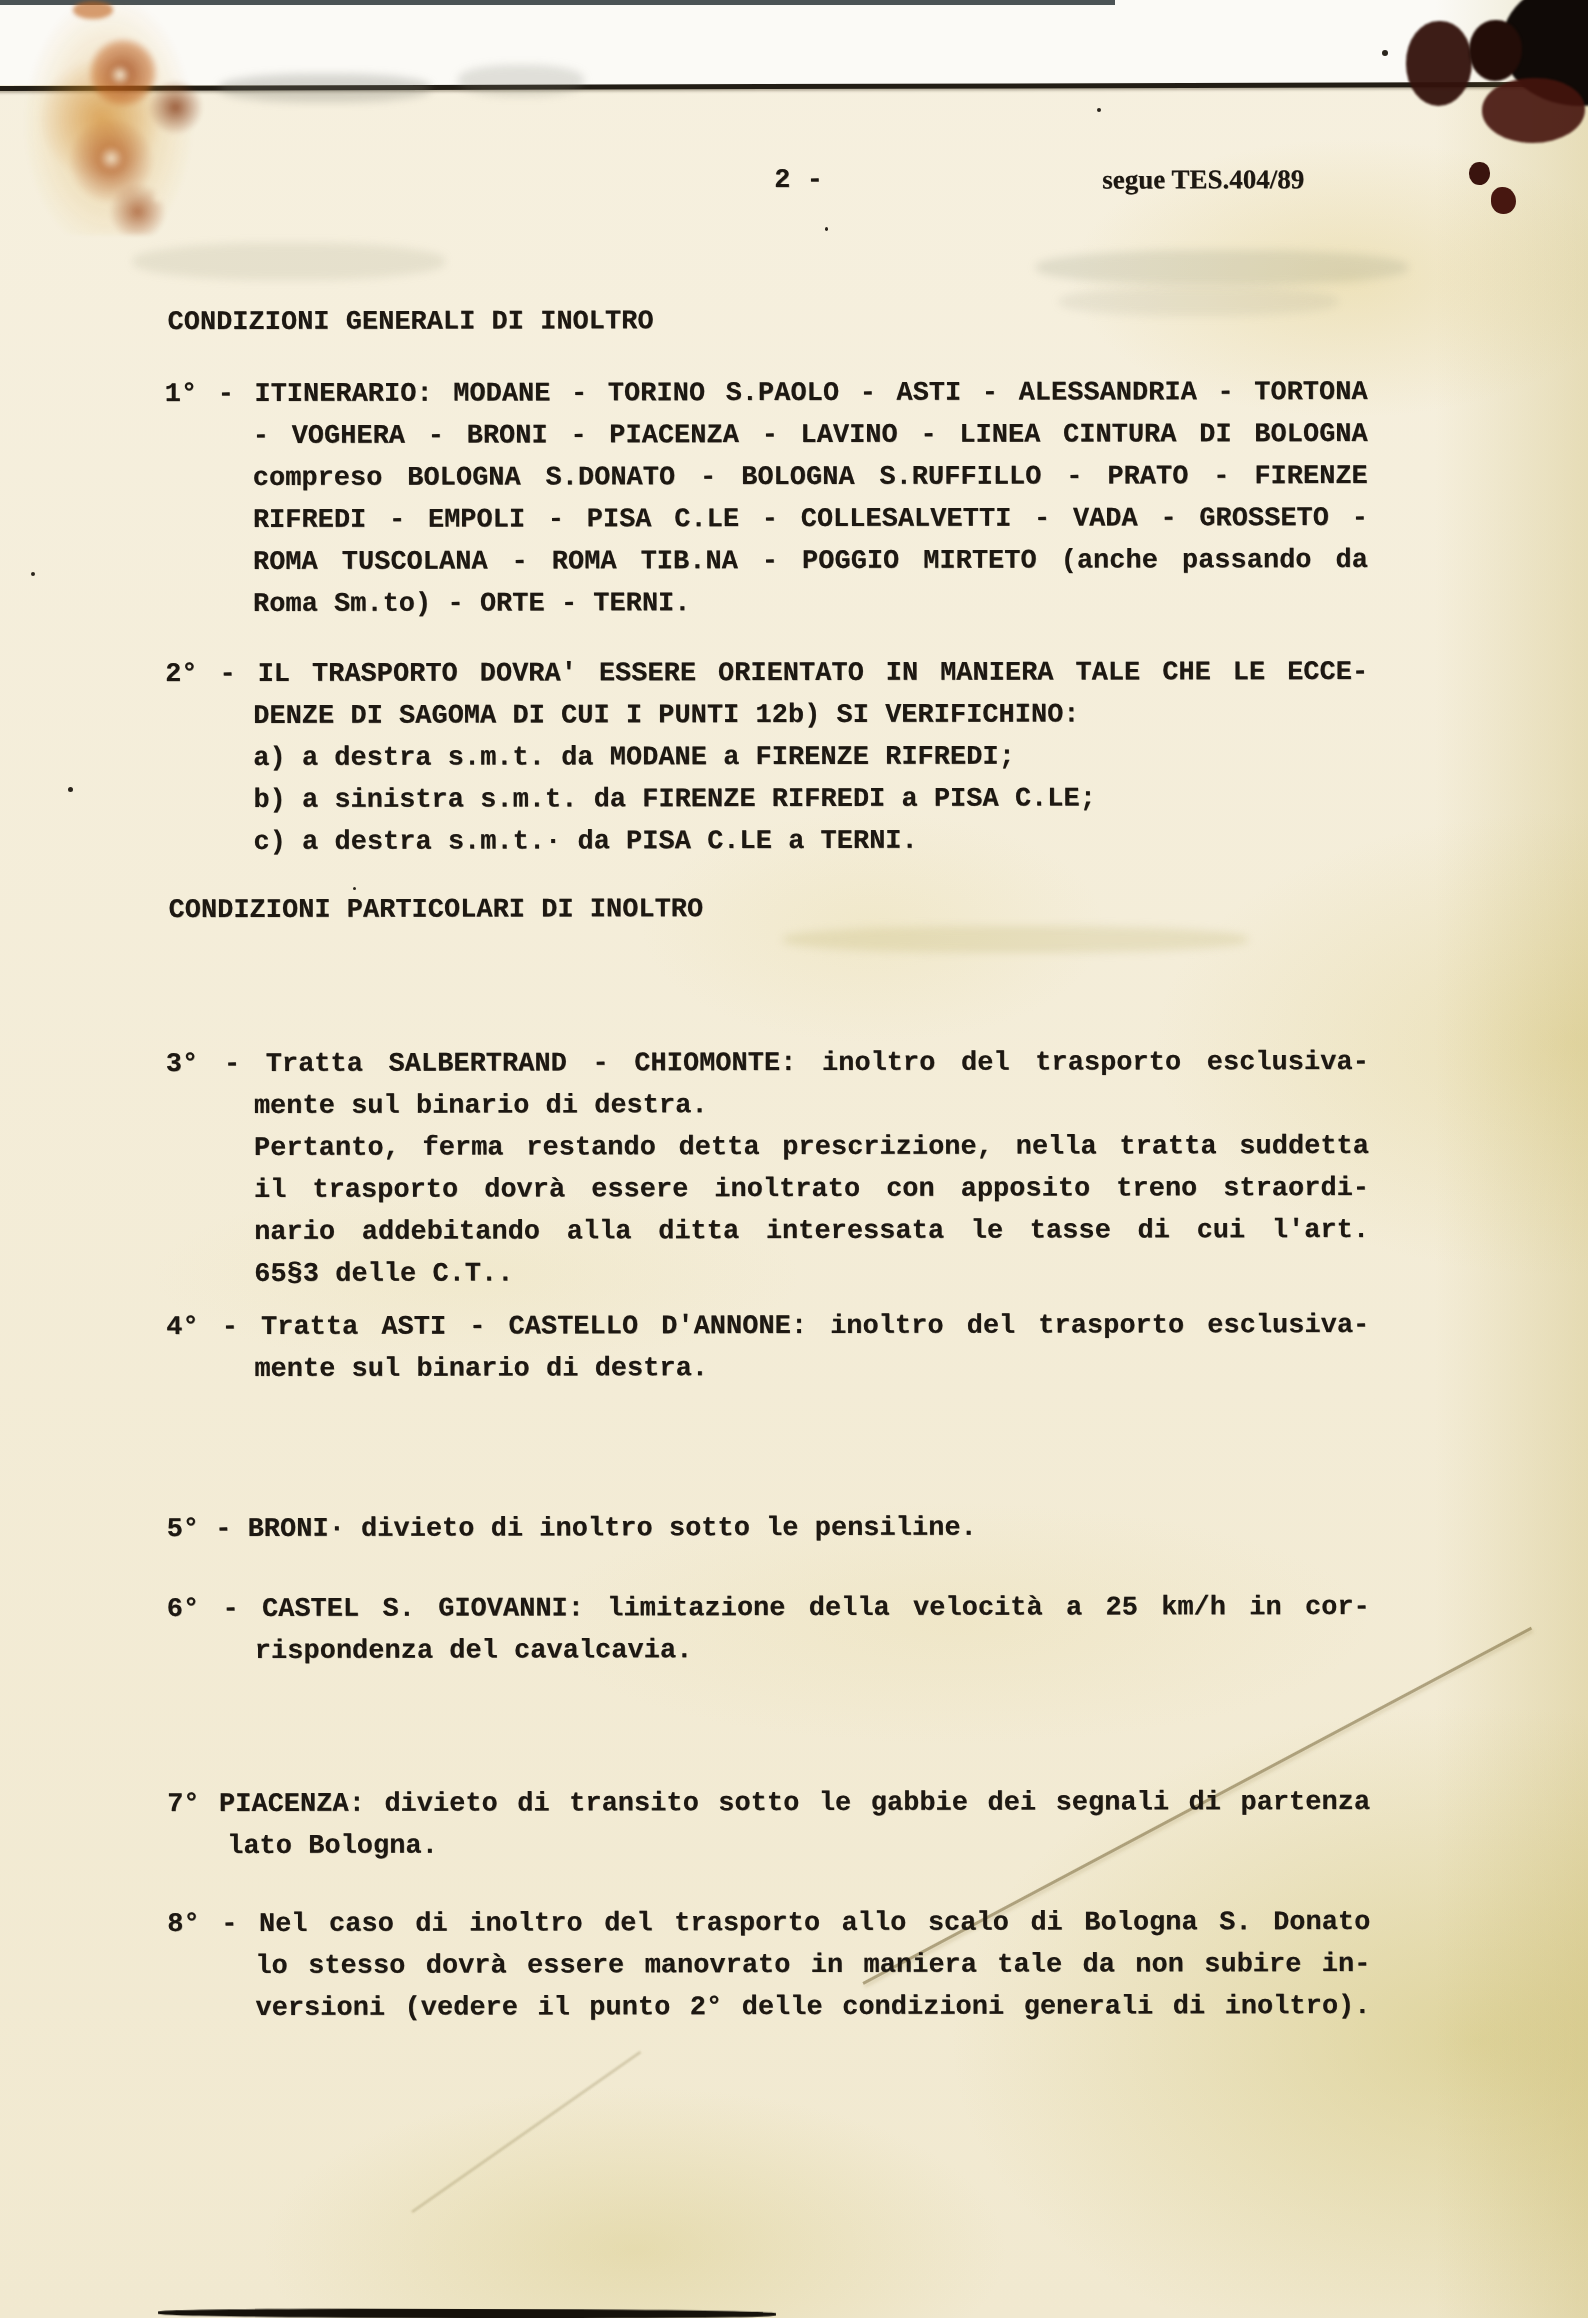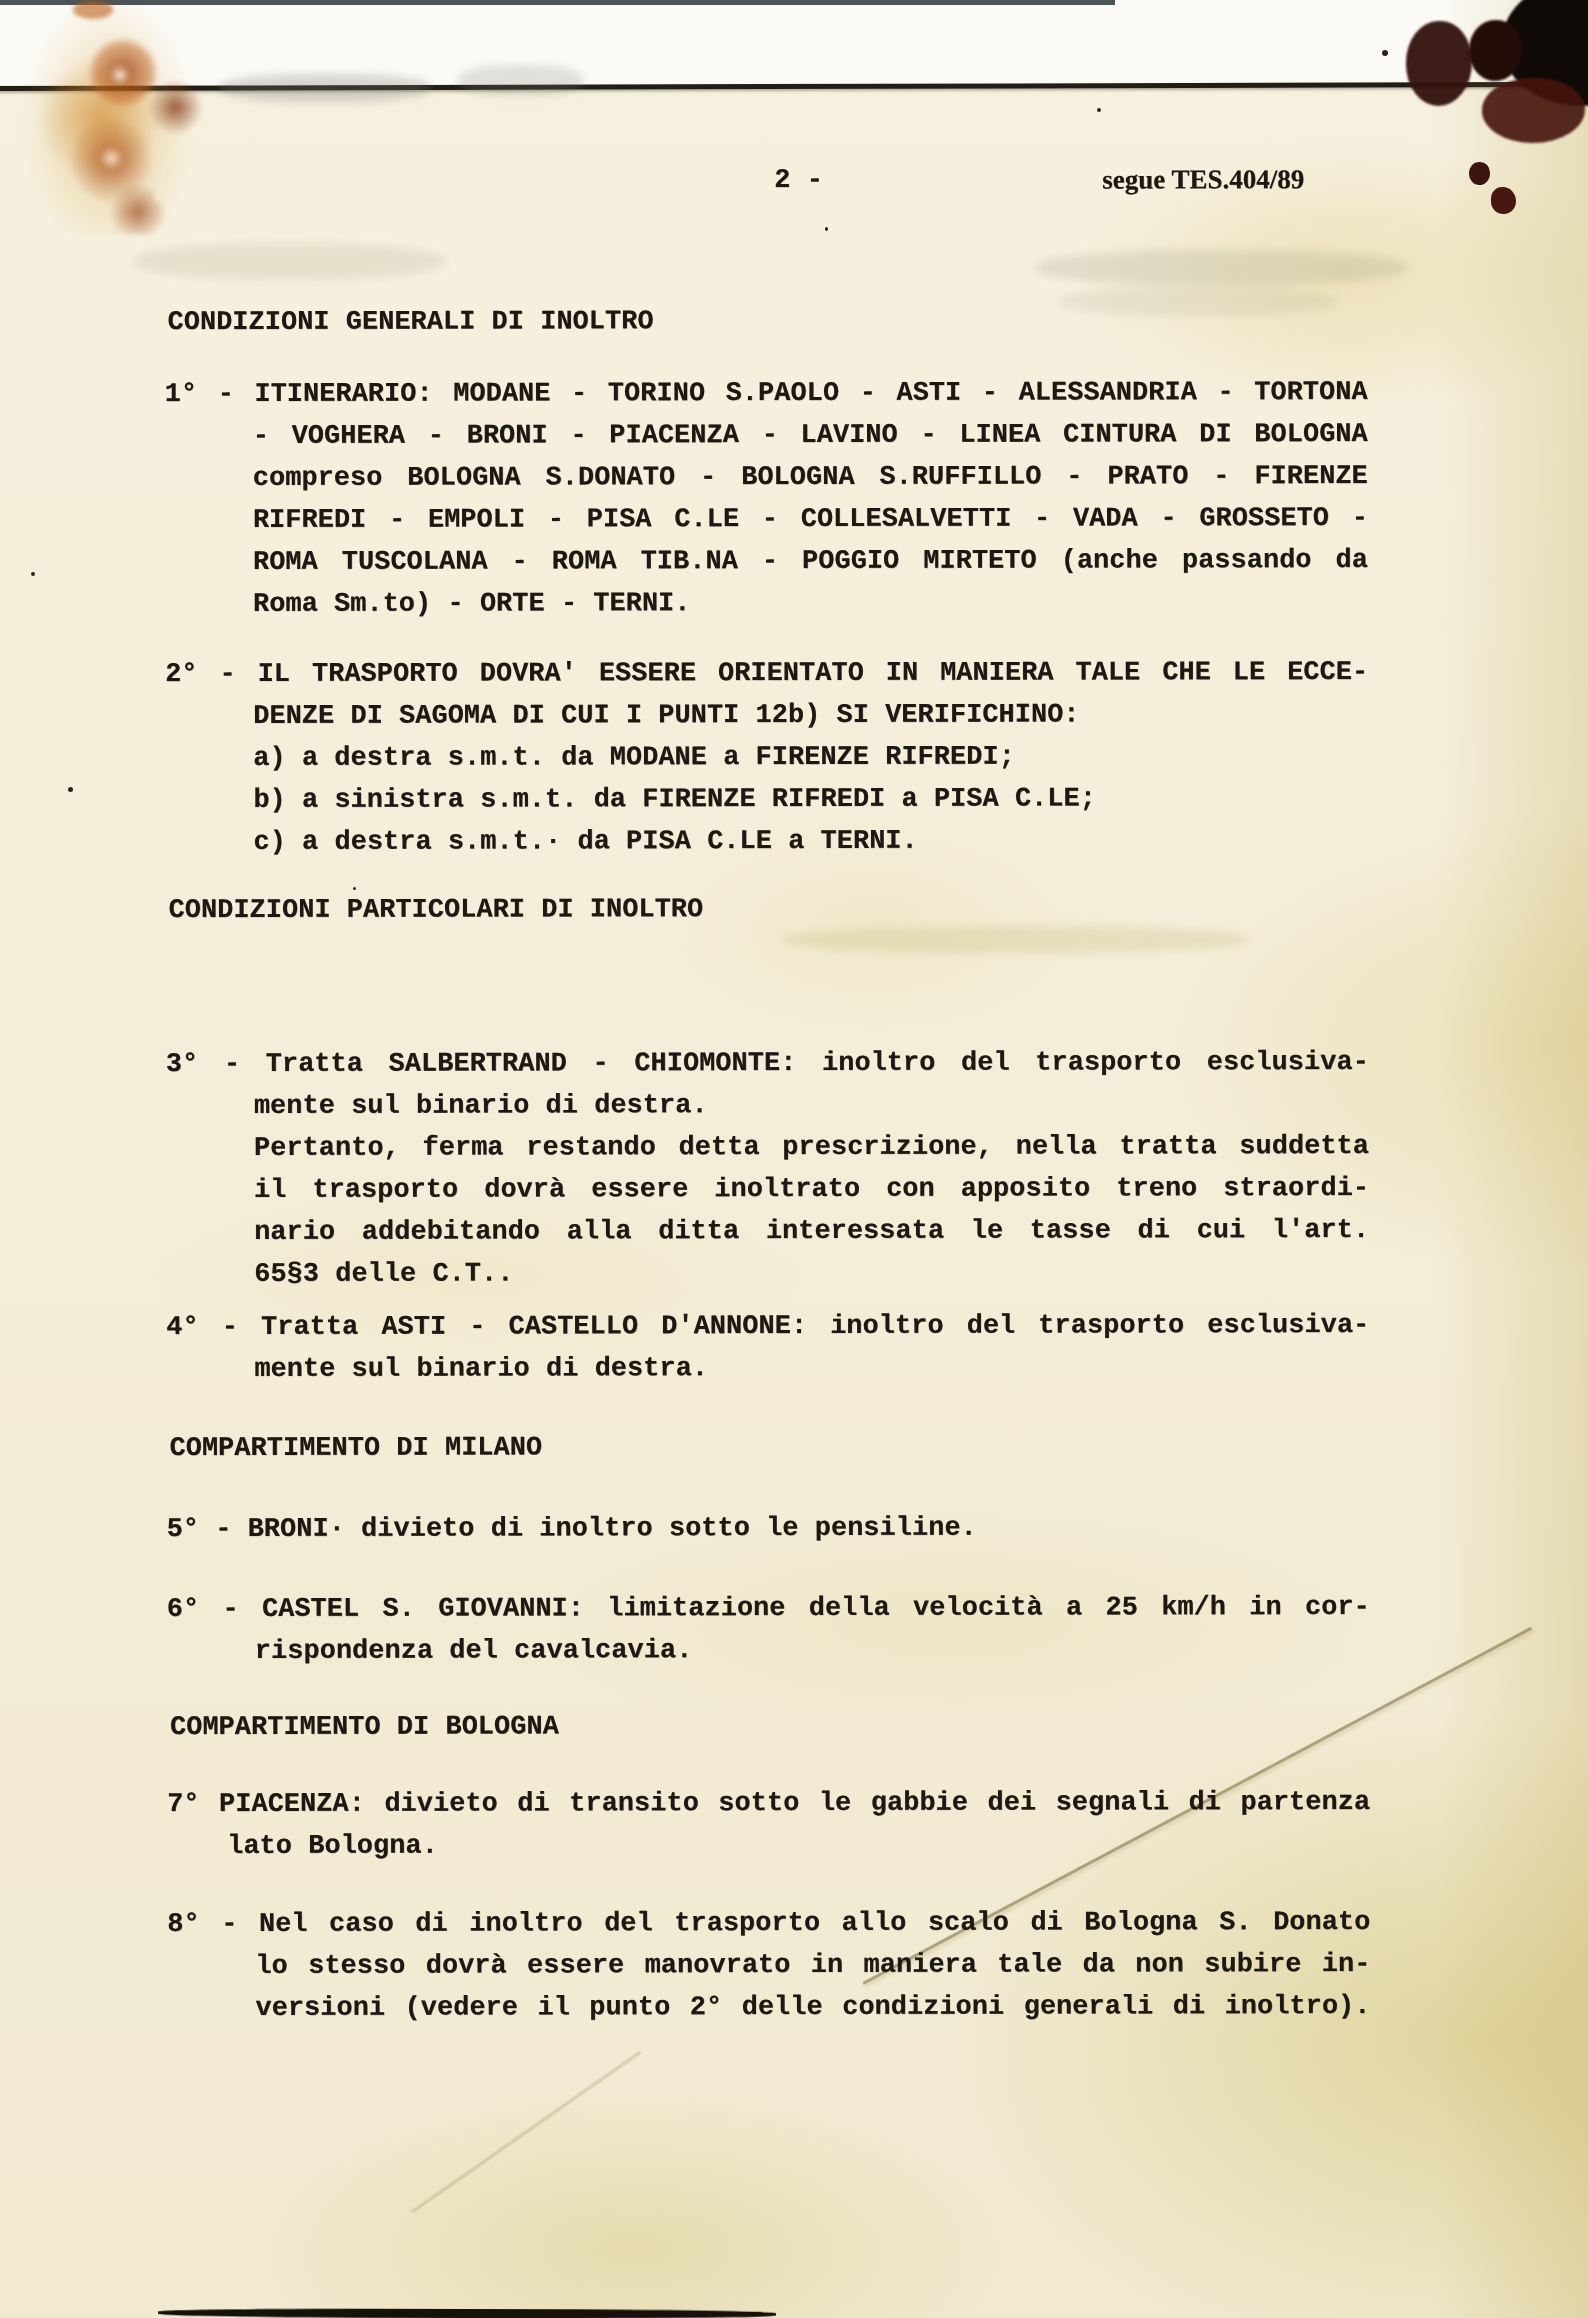--- a/index.html
+++ b/index.html
@@ -124,32 +124,30 @@
       <div class="ln j p">il trasporto dovrà essere inoltrato con apposito treno straordi-</div>
       <div class="ln j p">nario addebitando alla ditta interessata le tasse di cui l'art.</div>
       <div class="ln p">65§3 delle C.T..</div>
     </div>
 
     <div class="block" style="top:1305px;">
       <div class="ln j">4° - Tratta ASTI - CASTELLO D'ANNONE: inoltro del trasporto esclusiva-</div>
       <div class="ln p">mente sul binario di destra.</div>
     </div>
 
-    <div class="hd" style="left:169px;top:1426px;">COMPARTIMENTO DI MILANO</div>
 
     <div class="block" style="top:1507px;">
       <div class="ln">5° - BRONI· divieto di inoltro sotto le pensiline.</div>
     </div>
 
     <div class="block" style="top:1587px;">
       <div class="ln j">6° - CASTEL S. GIOVANNI: limitazione della velocità a 25 km/h in cor-</div>
       <div class="ln p">rispondenza del cavalcavia.</div>
     </div>
 
-    <div class="hd" style="left:169px;top:1705px;">COMPARTIMENTO DI BOLOGNA</div>
 
     <div class="block" style="top:1782px;">
       <div class="ln j">7° PIACENZA: divieto di transito sotto le gabbie dei segnali di partenza</div>
       <div class="ln q">lato Bologna.</div>
     </div>
 
     <div class="block" style="top:1902px;">
       <div class="ln j">8° - Nel caso di inoltro del trasporto allo scalo di Bologna S. Donato</div>
       <div class="ln j p">lo stesso dovrà essere manovrato in maniera tale da non subire in-</div>
       <div class="ln j p">versioni (vedere il punto 2° delle condizioni generali di inoltro).</div>

